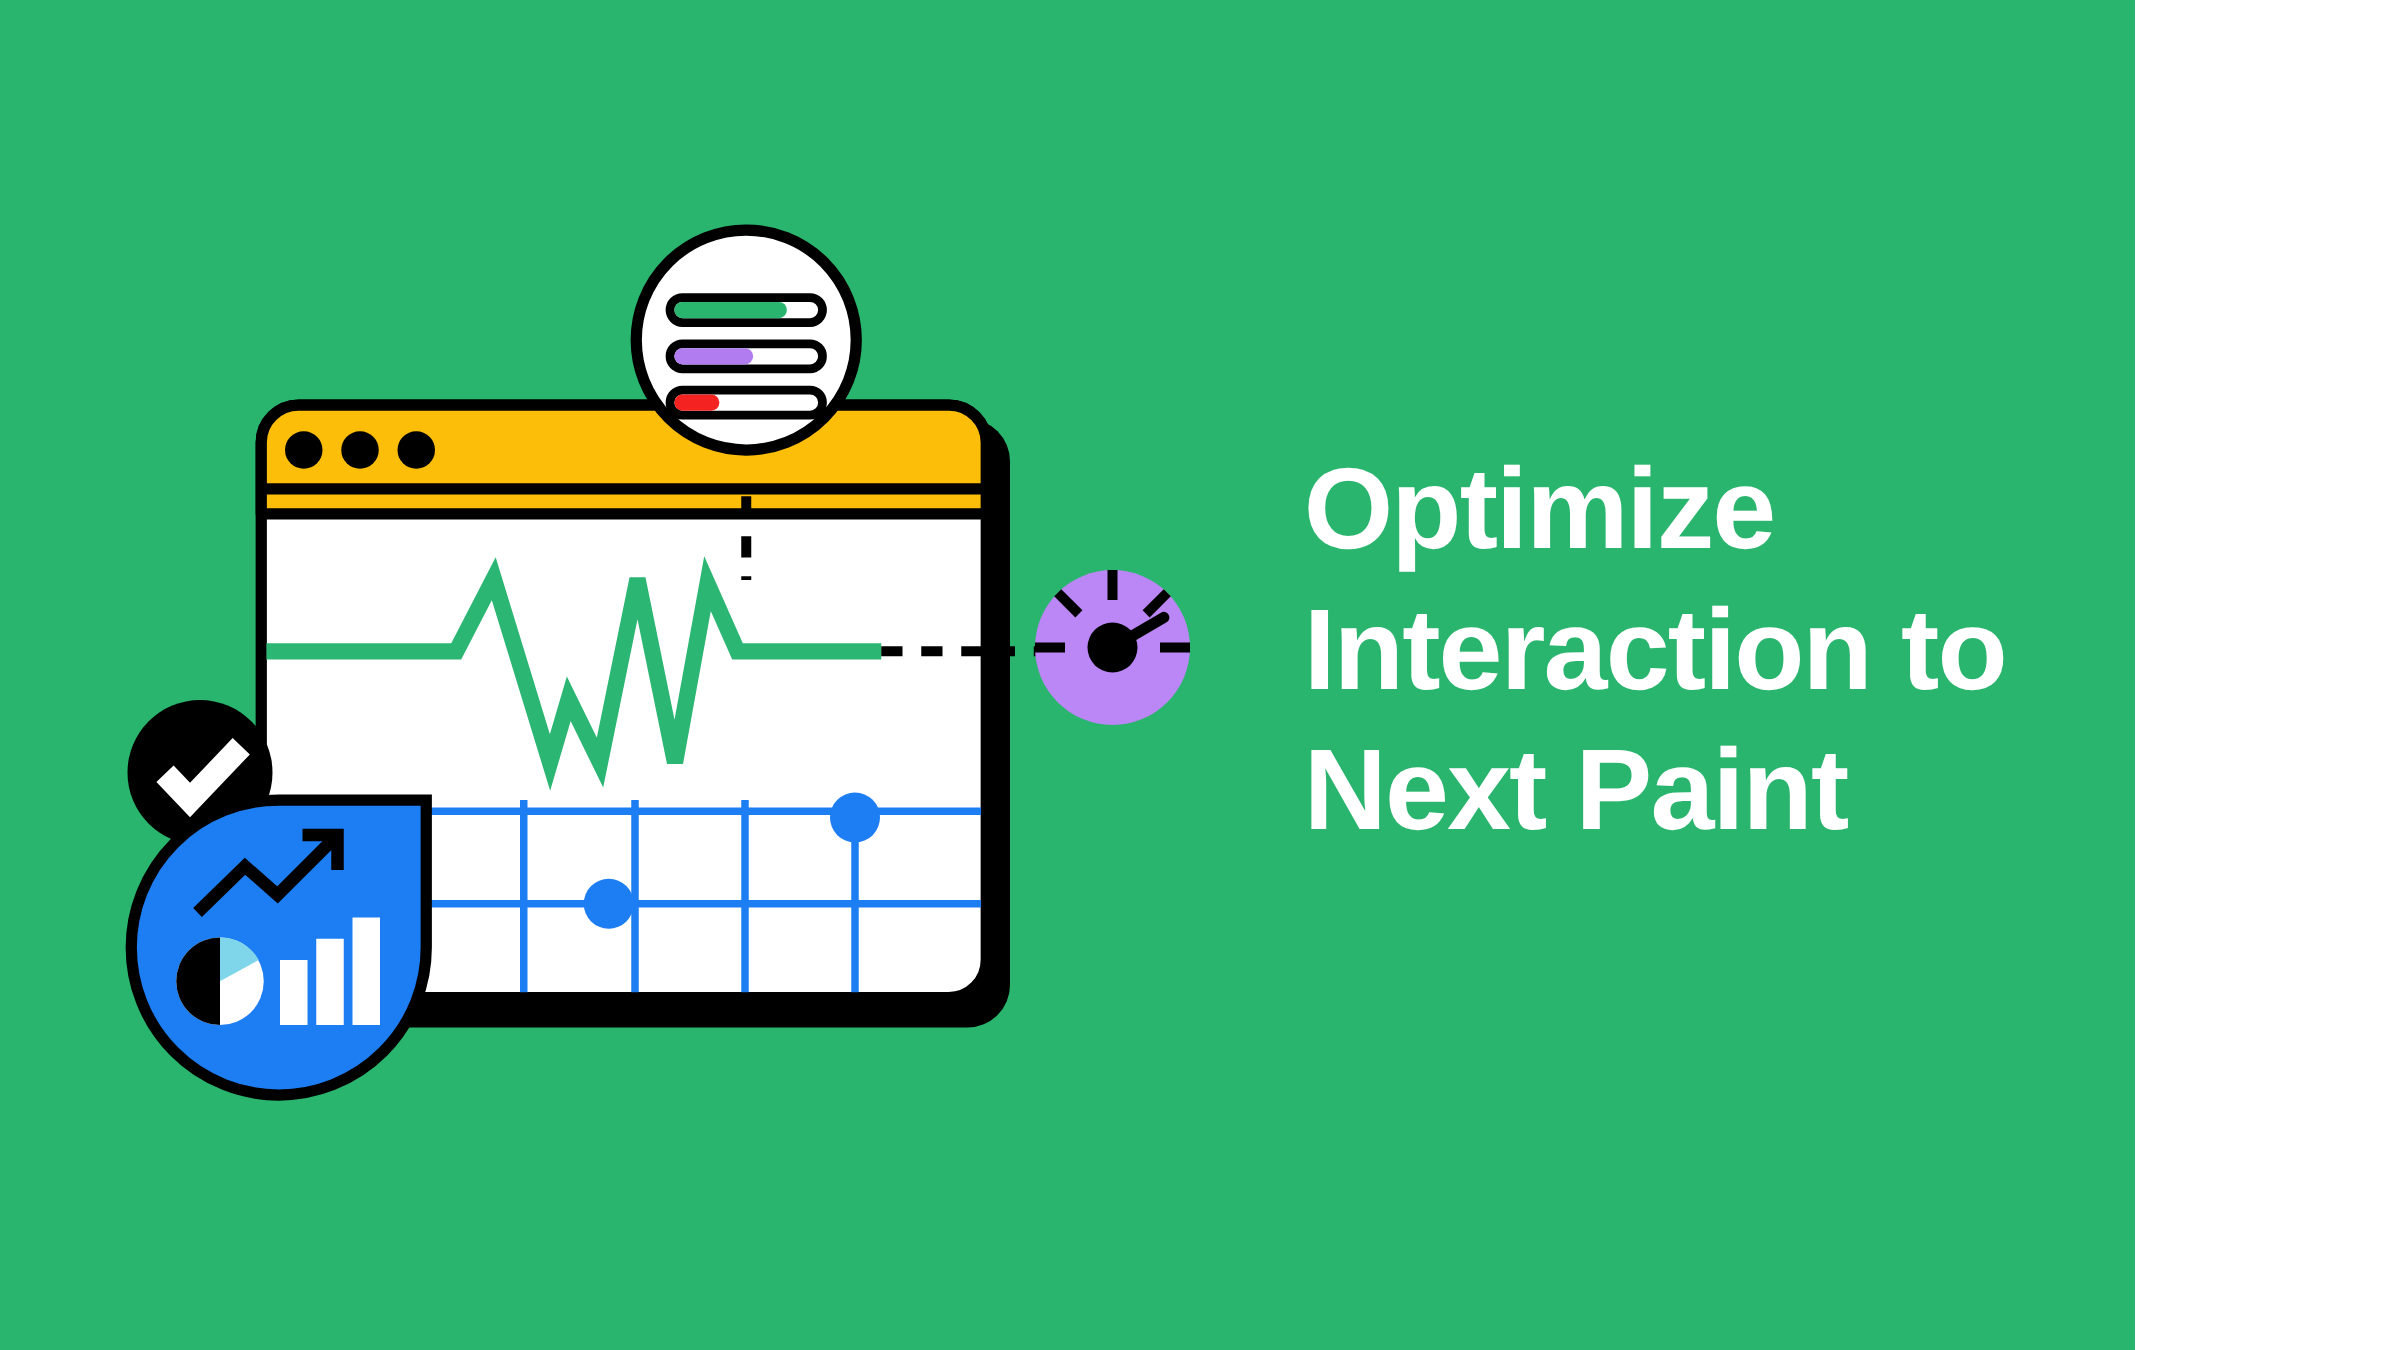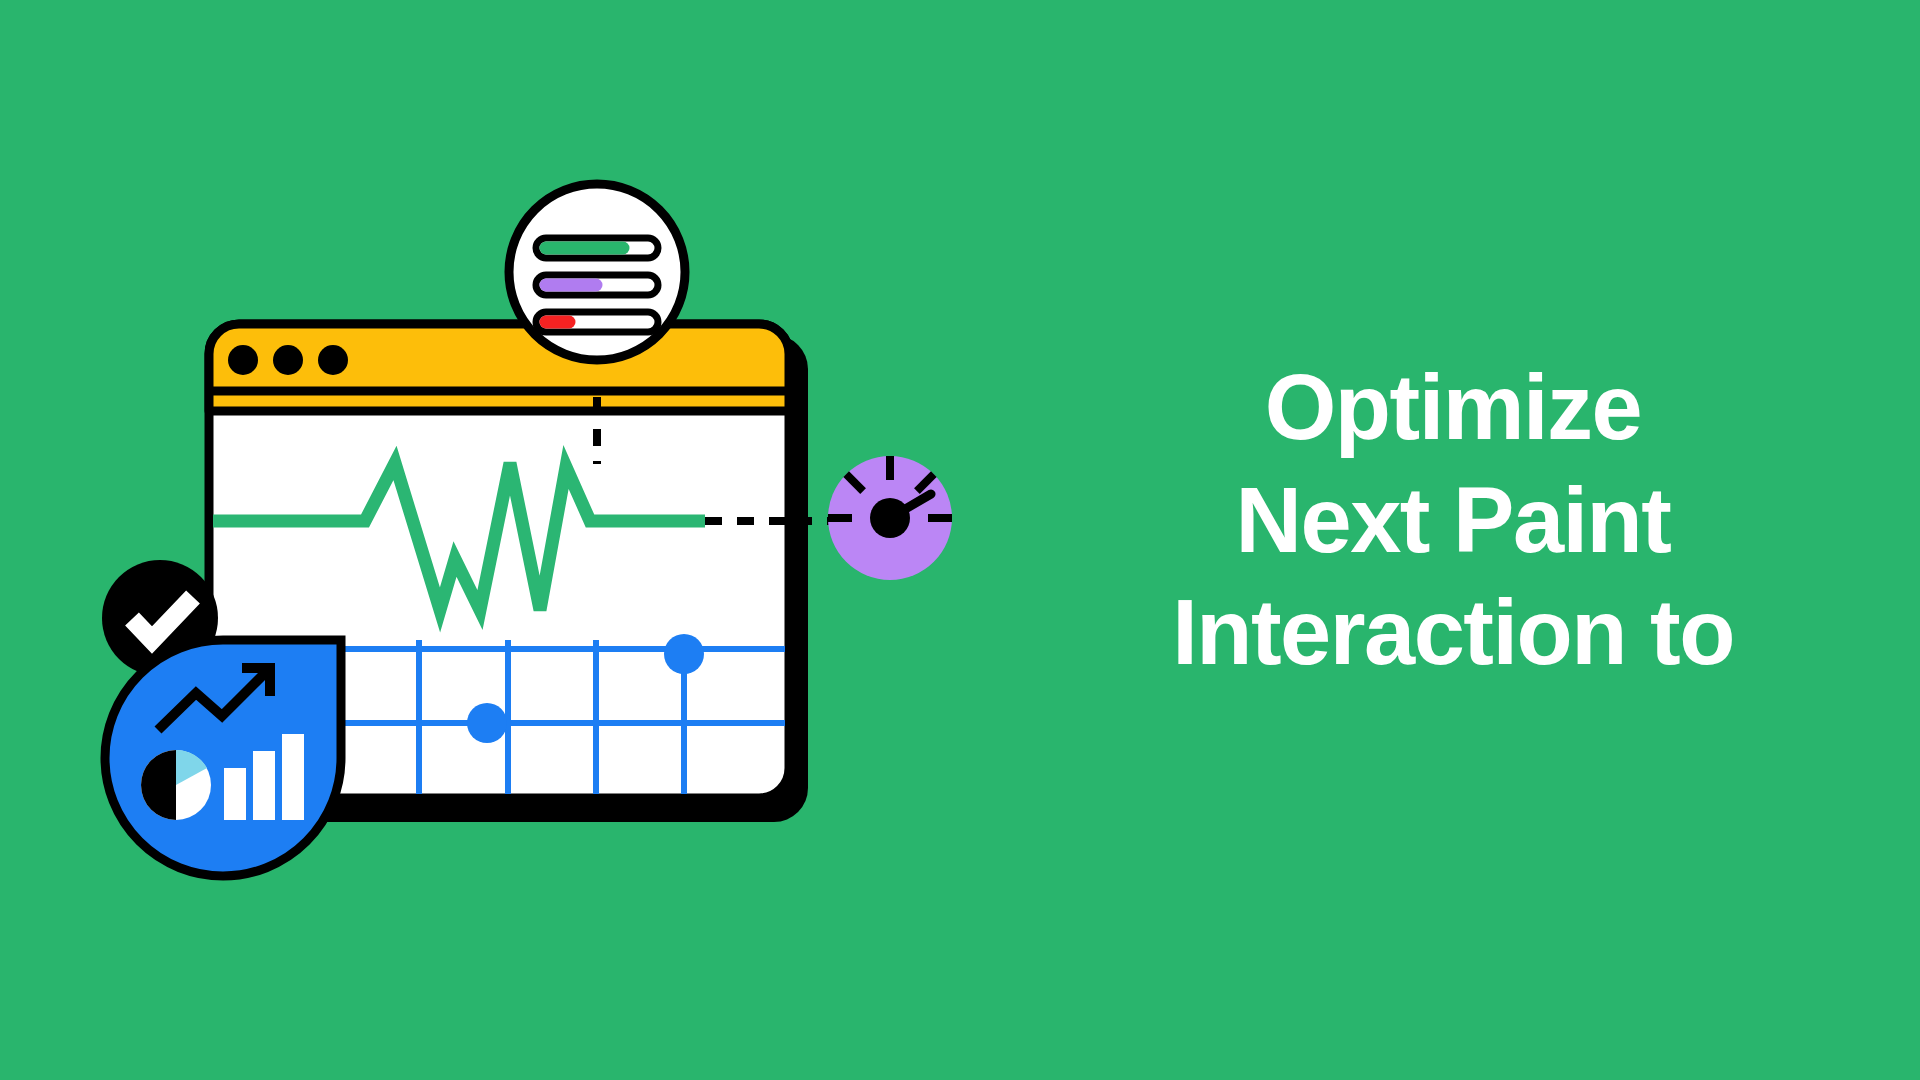--- a/index.html
+++ b/index.html
@@ -8,25 +8,24 @@
     padding: 0;
     width: 1920px;
     height: 1080px;
     overflow: hidden;
   }
   body {
     font-family: "Liberation Sans", sans-serif;
   }
   #hero {
     position: relative;
-    width: 1920px;
+    width: 1708px;
     height: 1080px;
     background: #29b56d;
     overflow: hidden;
-    text-align: center;
   }
   #illustration {
     position: absolute;
     left: 0;
     top: 0;
     width: 1030px;
     height: 1080px;
   }
   #illustration svg {
     display: block;
@@ -163,17 +162,17 @@
           <rect x="253" y="751" width="22" height="69"></rect>
           <rect x="282" y="734" width="22" height="86"></rect>
         </g>
       </g>
 
     </svg>
   </div>
 
   <h1 id="headline">
     <span class="line">Optimize</span>
+    <span class="line">Interaction to</span>
     <span class="line">Next Paint</span>
-    <span class="line">Interaction to</span>
   </h1>
 
 </div>
 
 </body></html>

